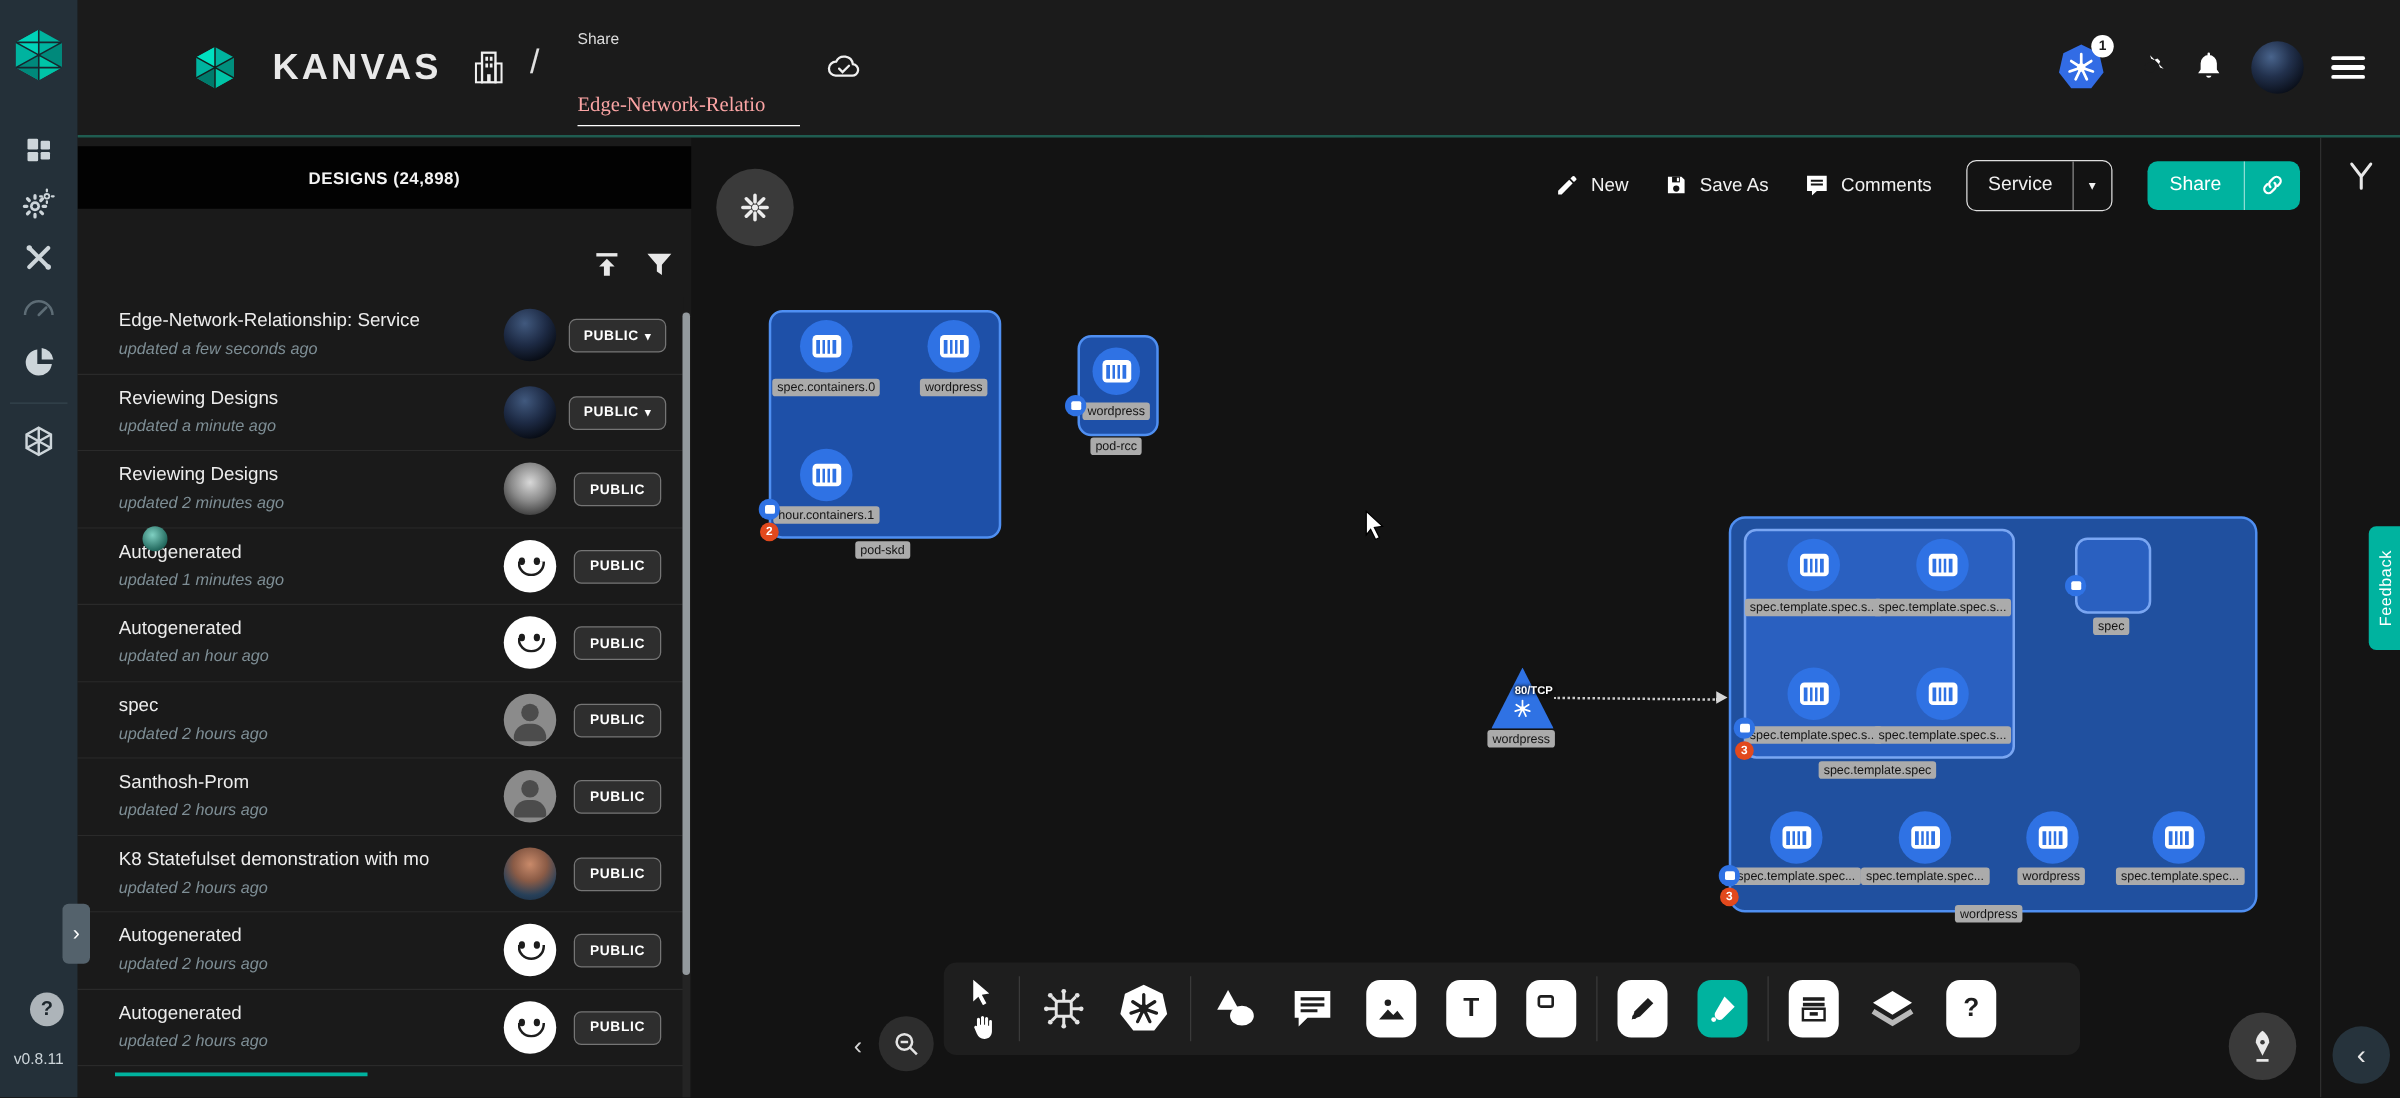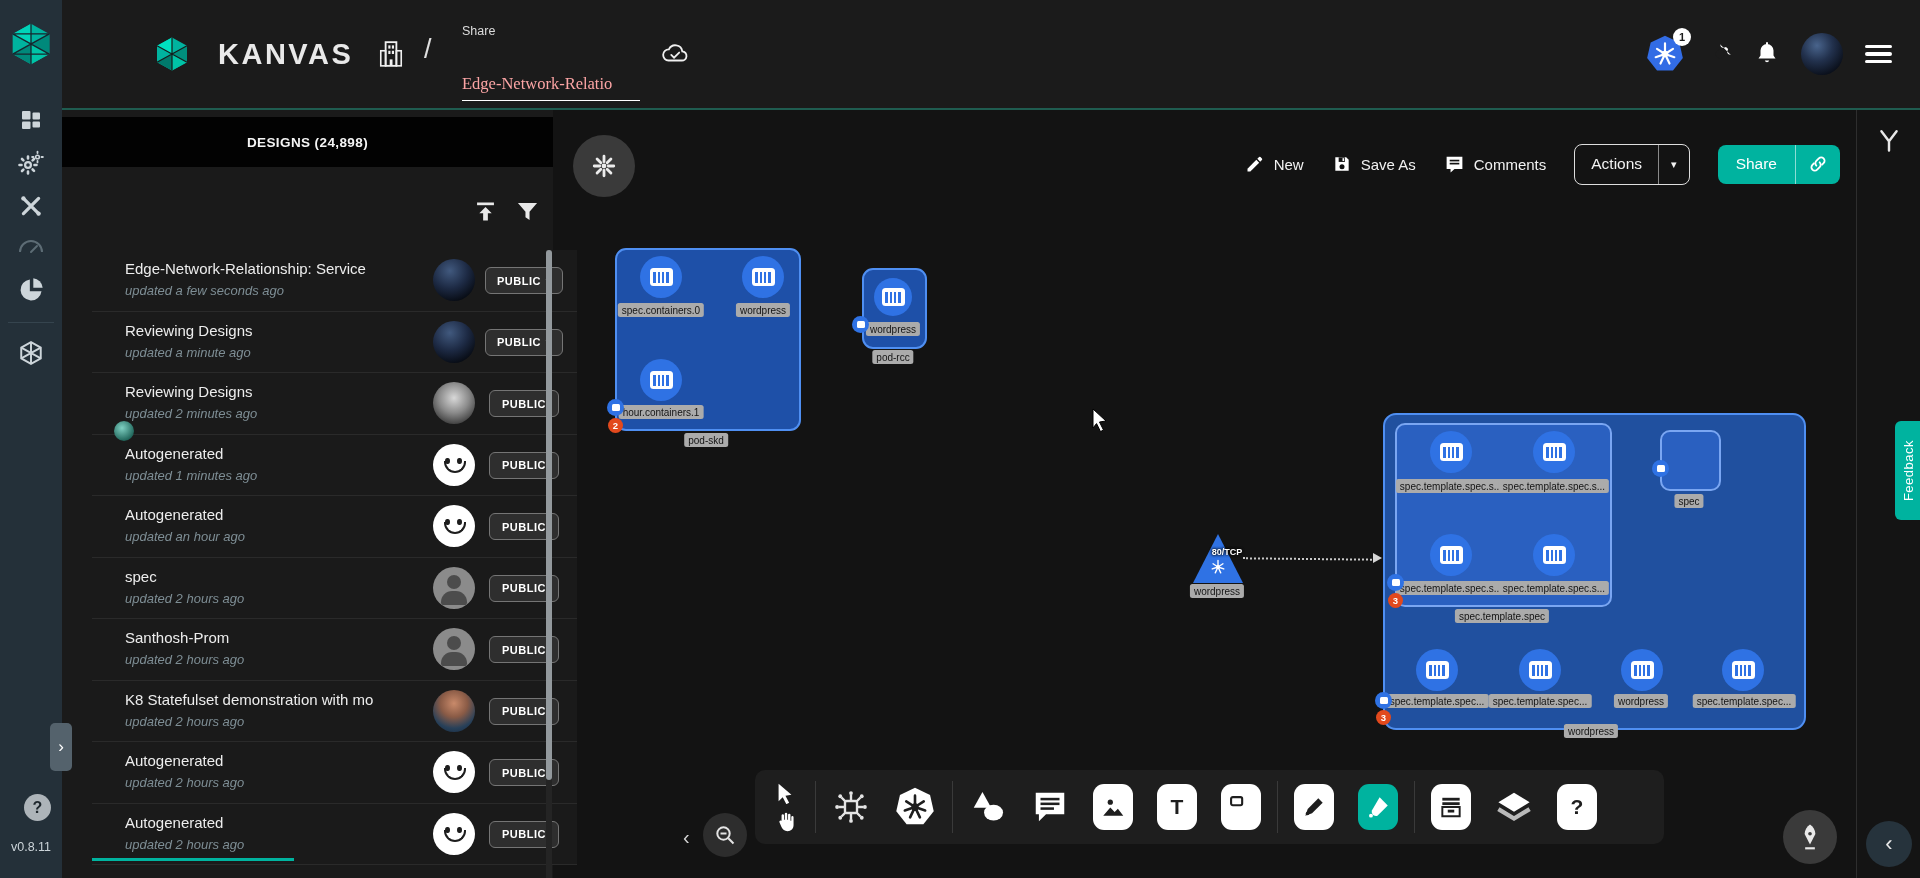--- a/index.html
+++ b/index.html
@@ -48,21 +48,21 @@
   #panel{position:absolute;left:62px;top:110px;width:491px;height:768px;background:#1a1a1a;z-index:10;}
   #panel-titlebar{position:absolute;left:0;top:7px;width:100%;height:50px;background:#020202;
       display:flex;align-items:center;justify-content:center;font-size:13.5px;font-weight:bold;
       letter-spacing:.4px;color:#f4f4f4;}
   #search-box{position:absolute;left:33px;top:80px;width:330px;height:44px;background:#212121;
       border:1px solid #3d3d3d;border-radius:9px;display:flex;align-items:center;padding:0 12px;}
   #search-input{flex:1;background:transparent;border:none;outline:none;color:#e6e6e6;font-size:15px;
       font-family:"Liberation Sans",sans-serif;}
   #search-input::placeholder{color:#949494;}
   .panel-tool{position:absolute;top:88px;}
-  #rows{position:absolute;left:0;top:140px;width:485px;margin-left:30px;}
+  #rows{position:absolute;left:0;top:128px;width:485px;}
   .row{position:relative;height:60.5px;border-bottom:1px solid #2a2a2a;background:#1a1a1a;}
   .row-title{position:absolute;left:33px;top:10px;font-size:15px;color:#ededed;max-width:258px;
       white-space:nowrap;overflow:hidden;}
   .row-sub{position:absolute;left:33px;top:33px;font-size:13px;font-style:italic;color:#7e8e95;}
   .av{position:absolute;left:341px;top:9px;width:42px;height:42px;border-radius:50%;overflow:hidden;}
   .av-dark{background:radial-gradient(circle at 40% 28%,#41597e 0%,#1d2a44 45%,#070b13 80%);}
   .av-gray{background:radial-gradient(circle at 50% 38%,#d8d8d8 0%,#8a8a8a 45%,#333 85%);}
   .av-photo{background:radial-gradient(circle at 50% 32%,#c98a6a 0%,#8a5b46 38%,#274059 70%,#15263a 100%);}
   .av-smiley{background:#fff;}
   .av-smiley::before{content:"";position:absolute;left:12px;top:14px;width:4.5px;height:6px;border-radius:50%;
@@ -81,21 +81,21 @@
   #collab-av{position:absolute;left:52px;top:311px;width:20px;height:20px;border-radius:50%;
       background:radial-gradient(circle at 40% 35%,#7fd0c2,#23695e 70%,#0e2c28);z-index:3;}
   #panel-scroll-track{position:absolute;right:1px;top:140px;width:6px;bottom:0;background:#242424;}
   #panel-scroll-thumb{position:absolute;right:1px;top:140px;width:6px;height:530px;background:#93999d;border-radius:3px;}
   #panel-teal-line{position:absolute;left:30px;top:748px;width:202px;height:3px;background:#00b39f;}
 
   
   #canvas{position:absolute;left:553px;top:110px;width:1303px;height:768px;background:#131313;}
   #canvas-circle-btn{position:absolute;left:20px;top:25px;width:62px;height:62px;border-radius:50%;
       background:#3a3a3a;display:flex;align-items:center;justify-content:center;}
-  #actionbar{position:absolute;right:16px;top:34px;height:40px;display:flex;align-items:center;gap:28px;}
+  #actionbar{position:absolute;right:16px;top:18px;height:40px;display:flex;align-items:center;gap:28px;}
   .act{display:flex;align-items:center;gap:9px;font-size:15px;color:#f2f2f2;}
   #actions-btn{display:flex;align-items:center;height:39px;border:1.5px solid #dedede;border-radius:8px;
       overflow:hidden;font-size:15.5px;color:#f2f2f2;}
   #actions-btn .lbl{padding:0 16px;}
   #actions-btn .dd{border-left:1px solid #8a8a8a;height:100%;display:flex;align-items:center;padding:0 12px;font-size:11px;}
   #share-btn{display:flex;align-items:center;height:39px;background:#00b39f;border-radius:8px;overflow:hidden;}
   #share-btn .lbl{padding:0 18px;font-size:15.5px;color:#fff;}
   #share-btn .link{border-left:1px solid rgba(255,255,255,.55);height:100%;display:flex;align-items:center;padding:0 12px;}
 
   
@@ -448,21 +448,21 @@
       <svg width="21" height="21" viewBox="0 0 24 24">
           <path d="M3 3h18v14h-9l-4.5 4v-4H3z" fill="#fff"></path>
           <g stroke="#131313" stroke-width="1.9">
             <line x1="6.5" y1="7.5" x2="17.5" y2="7.5"></line>
             <line x1="6.5" y1="11" x2="17.5" y2="11"></line>
           </g>
         </svg>
       <span>Comments</span>
     </div>
     <div id="actions-btn">
-      <span class="lbl">Actions</span>
+      <span class="lbl">Service</span>
       <span class="dd">
           <span>▾</span>
         </span>
     </div>
     <div id="share-btn">
       <span class="lbl">Share</span>
       <span class="link">
         <svg width="20" height="20" viewBox="0 0 24 24" fill="none" stroke="#fff" stroke-width="2.2" stroke-linecap="round">
             <path d="M10 14a4 4 0 0 1 0-5.7l3-3a4 4 0 0 1 5.7 5.7L16.9 12.8"></path>
             <path d="M14 10a4 4 0 0 1 0 5.7l-3 3a4 4 0 0 1-5.7-5.7l1.8-1.8"></path>

